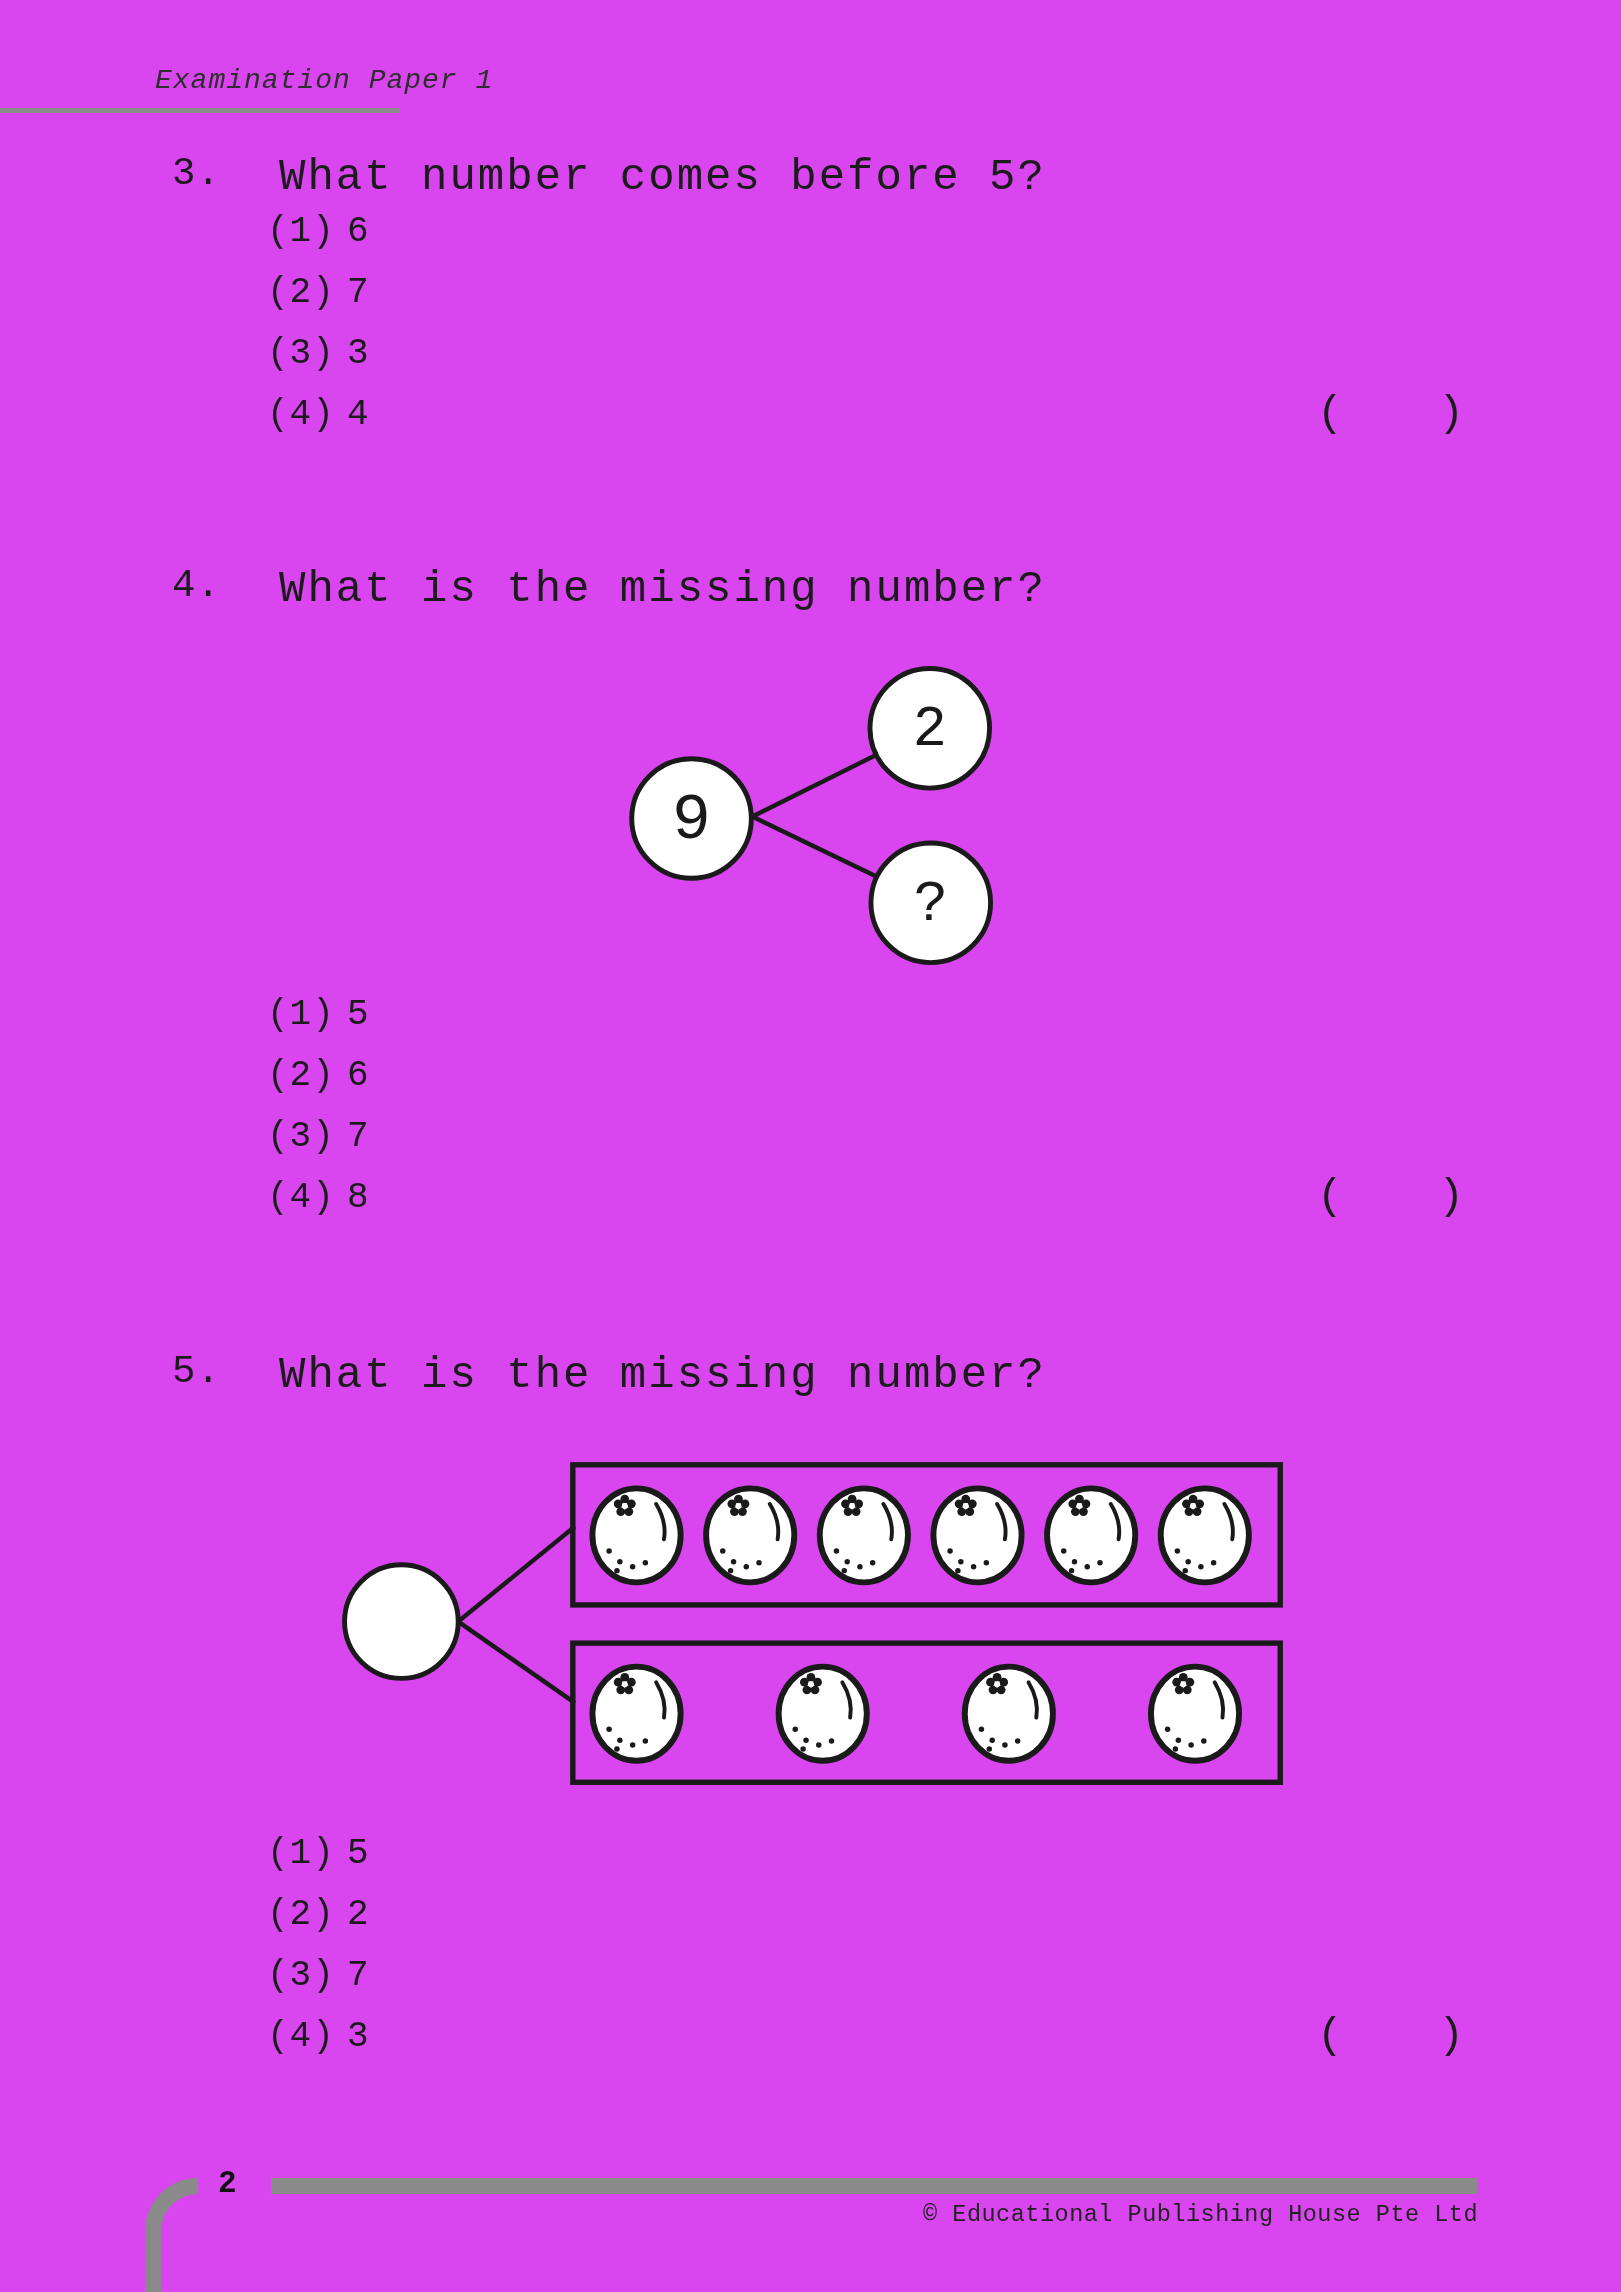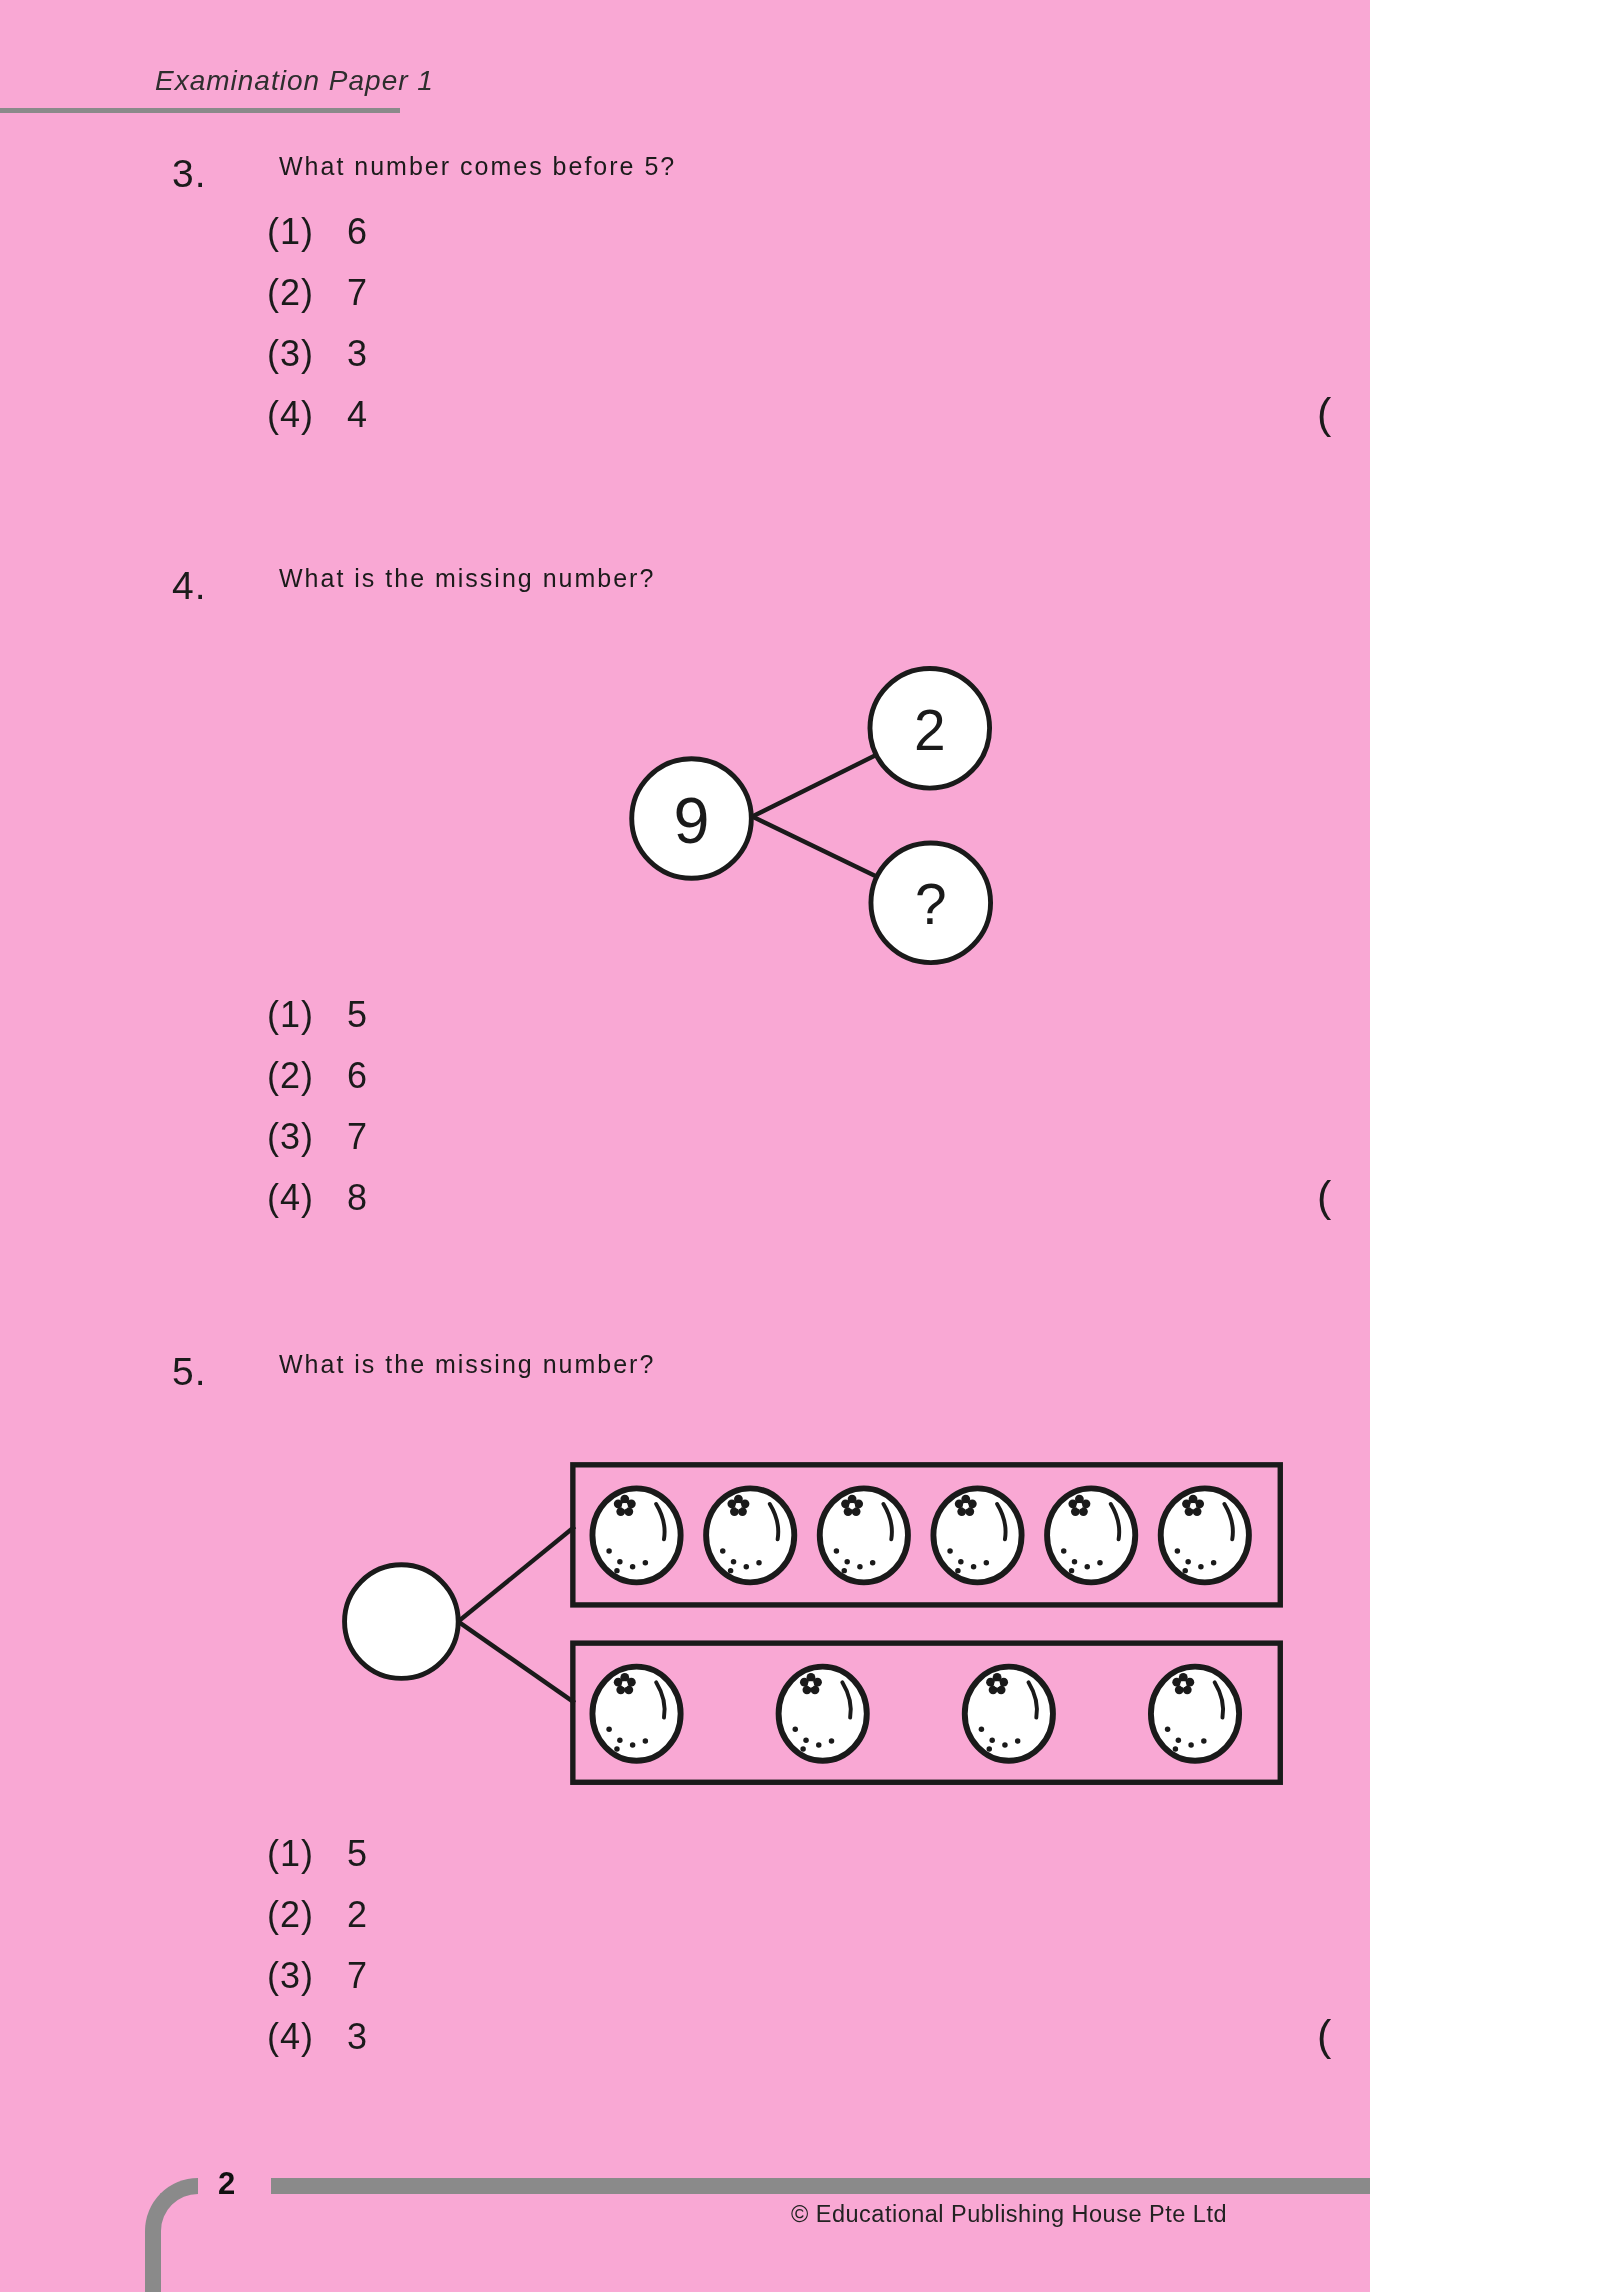--- a/index.html
+++ b/index.html
@@ -1,40 +1,40 @@
 <!DOCTYPE html>
 <html><head>
 <meta charset="utf-8">
 <style>
   html,body{margin:0;padding:0;background:#ffffff;}
   .page{
     position:relative;
-    width:1370px;
+    width:1621px;
     height:2293px;
-    background:#f9a8d4;
-    font-family:Liberation Sans, sans-serif;
+    background:#d946ef;
+    font-family:Liberation Mono, monospace;
     color:#1b1b1b;
     overflow:hidden;
   }
   
   .header-title{
     position:absolute; left:155px; top:65px;
     font-size:28px; font-style:italic; color:#2e2e2e;
     letter-spacing:1px; white-space:nowrap;
   }
   .header-rule{
     position:absolute; left:0; top:108px; width:400px; height:4.9px;
     background:#8a8a8a;
   }
   
   .q-num{
     position:absolute; font-size:39px; letter-spacing:1px; white-space:nowrap;
   }
   .q-text{
-    position:absolute; font-size:25px; letter-spacing:2px; white-space:nowrap;
+    position:absolute; font-size:44px; letter-spacing:2px; white-space:nowrap;
   }
   .options{position:absolute;}
   .opt-row{display:flex; align-items:center; height:61px;}
   .opt-label{width:80px; font-size:36px; letter-spacing:1px;}
   .opt-value{font-size:36px; letter-spacing:1px;}
   .bracket{
     position:absolute; width:147px; height:61px;
     display:flex; justify-content:space-between; align-items:center;
     font-size:43px;
   }

